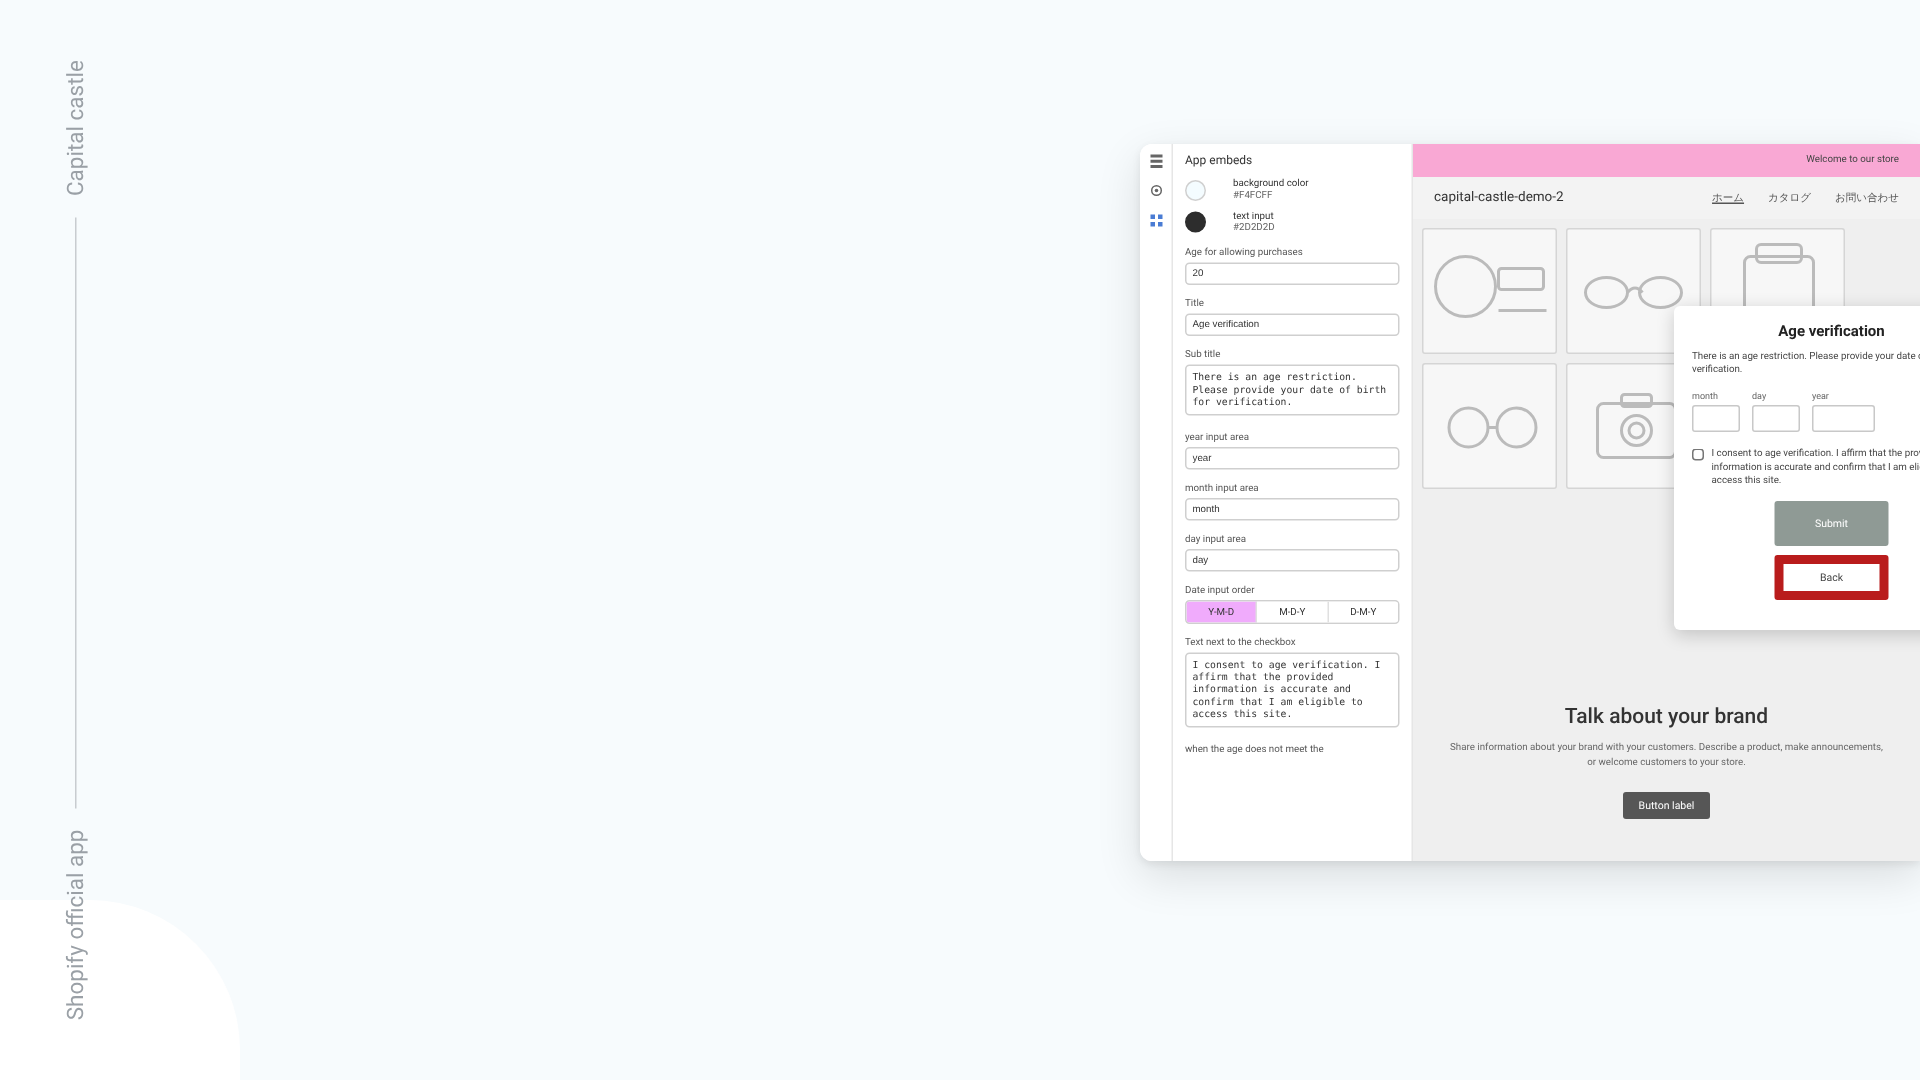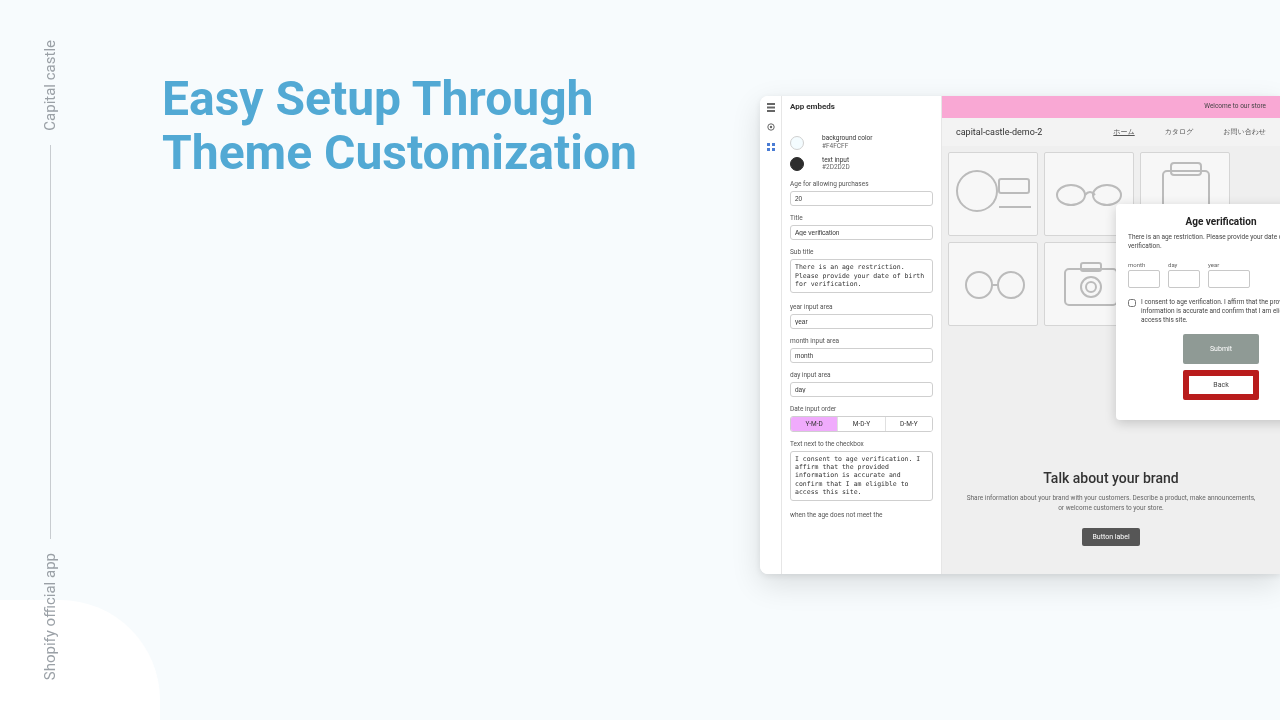--- a/index.html
+++ b/index.html
@@ -9,37 +9,37 @@
 .rail-text{writing-mode:vertical-rl;transform:rotate(180deg);font-size:15px;color:#9aa0a6}
 .rail-line{width:1px;flex:1;background:#c8ccd0;margin:14px 0}
 .promo{position:absolute;left:162px;top:72px;width:560px}
 .promo h1{font-size:48px;line-height:1.12;font-weight:700;color:#52a9d4;margin-bottom:28px}
 .promo p{font-size:32px;line-height:1.45;font-weight:600;color:#2a2a2a}
 .shot{position:absolute;left:760px;top:96px;width:520px;height:478px;background:#fff;border-radius:8px 0 0 8px;box-shadow:0 10px 30px rgba(0,0,0,.12),0 2px 6px rgba(0,0,0,.08);overflow:hidden;display:flex}
 .iconcol{width:22px;background:#fff;border-right:1px solid #e6e6e6;display:flex;flex-direction:column;align-items:center;padding-top:6px;gap:10px}
 .iconcol .ic{width:10px;height:10px;display:flex;align-items:center;justify-content:center}
 .iconcol svg{width:10px;height:10px}
 .settings{width:160px;background:#fff;border-right:1px solid #e6e6e6;padding:6px 8px 0 8px;font-size:7px;color:#333;overflow:hidden}
-.settings-title{font-weight:700;margin-bottom:24px;font-size:8px}
+.settings-title{font-weight:400;margin-bottom:8px;font-size:8px}
 .swatch-row{display:flex;align-items:center;gap:18px;margin-bottom:6px}
 .swatch{width:14px;height:14px;border-radius:50%;border:1px solid #d0d0d0;flex-shrink:0}
 .swatch.dark{background:#2d2d2d;border-color:#2d2d2d}
 .swatch-col{display:flex;flex-direction:column;line-height:1.2}
 .swatch-col .nm{font-size:6.5px}
 .swatch-col .hex{font-size:6.5px;color:#666}
 .fld-label{font-size:6.5px;color:#555;margin-top:8px;margin-bottom:3px}
 .fld{width:100%;border:1px solid #cfcfcf;border-radius:3px;padding:3px 4px;font-size:6.5px;color:#333;background:#fff}
 textarea.fld{resize:none;line-height:1.3}
 .segctl{display:flex;border:1px solid #cfcfcf;border-radius:3px;overflow:hidden}
 .seg{flex:1;text-align:center;padding:3px 0;font-size:6.5px;background:#fff;border-right:1px solid #e0e0e0}
 .seg:last-child{border-right:none}
 .seg.active{background:#f0abfc}
 .preview{flex:1;position:relative;background:#f9a8d4;overflow:hidden}
 .top-ann{position:absolute;top:6px;right:14px;font-size:6.5px;color:#444}
-.storebar{position:absolute;top:22px;left:0;right:0;height:28px;background:#f3f3f3;display:flex;align-items:center;padding:0 14px;gap:30px;font-size:7px;color:#555}
+.storebar{position:absolute;top:22px;left:0;right:0;height:28px;background:#f3f3f3;display:flex;align-items:center;padding:0 14px;gap:16px;font-size:7px;color:#555}
 .storebar .brand{font-size:9px;color:#333;margin-right:auto}
 .storebar .nav-link.active{text-decoration:underline}
 .prods{position:absolute;top:50px;left:0;right:0;bottom:0;background:#efefef}
 .tile{position:absolute;background:#f7f7f7;border:1px solid #d5d5d5;border-radius:2px}
 .modal{position:absolute;top:108px;left:174px;width:210px;background:#fff;border-radius:4px;box-shadow:0 3px 12px rgba(0,0,0,.18);padding:12px 12px 14px;font-size:7px;color:#444}
 .modal-title{text-align:center;font-weight:700;font-size:10px;color:#222;margin-bottom:6px}
 .modal-sub{font-size:6.5px;line-height:1.4;margin-bottom:10px}
 .dob-row{display:flex;gap:8px;margin-bottom:10px}
 .dob{display:flex;flex-direction:column;gap:2px}
 .dob .lbl{font-size:6px;color:#666}
@@ -60,21 +60,20 @@
 
 <div class="corner-fade"></div>
 
 <div class="side-rail">
   <div class="rail-text">Capital castle</div>
   <div class="rail-line"></div>
   <div class="rail-text">Shopify official app</div>
 </div>
 
 <div class="promo">
-  <h1>Easy Setup Through Theme Customization</h1>
 </div>
 
 <div class="shot">
 
   <div class="iconcol">
     <span class="ic">
         <svg viewBox="0 0 10 10">
           <rect x="1" y="1" width="8" height="2" fill="#666"></rect>
           <rect x="1" y="4.5" width="8" height="2" fill="#666"></rect>
           <rect x="1" y="8" width="8" height="2" fill="#666"></rect>

